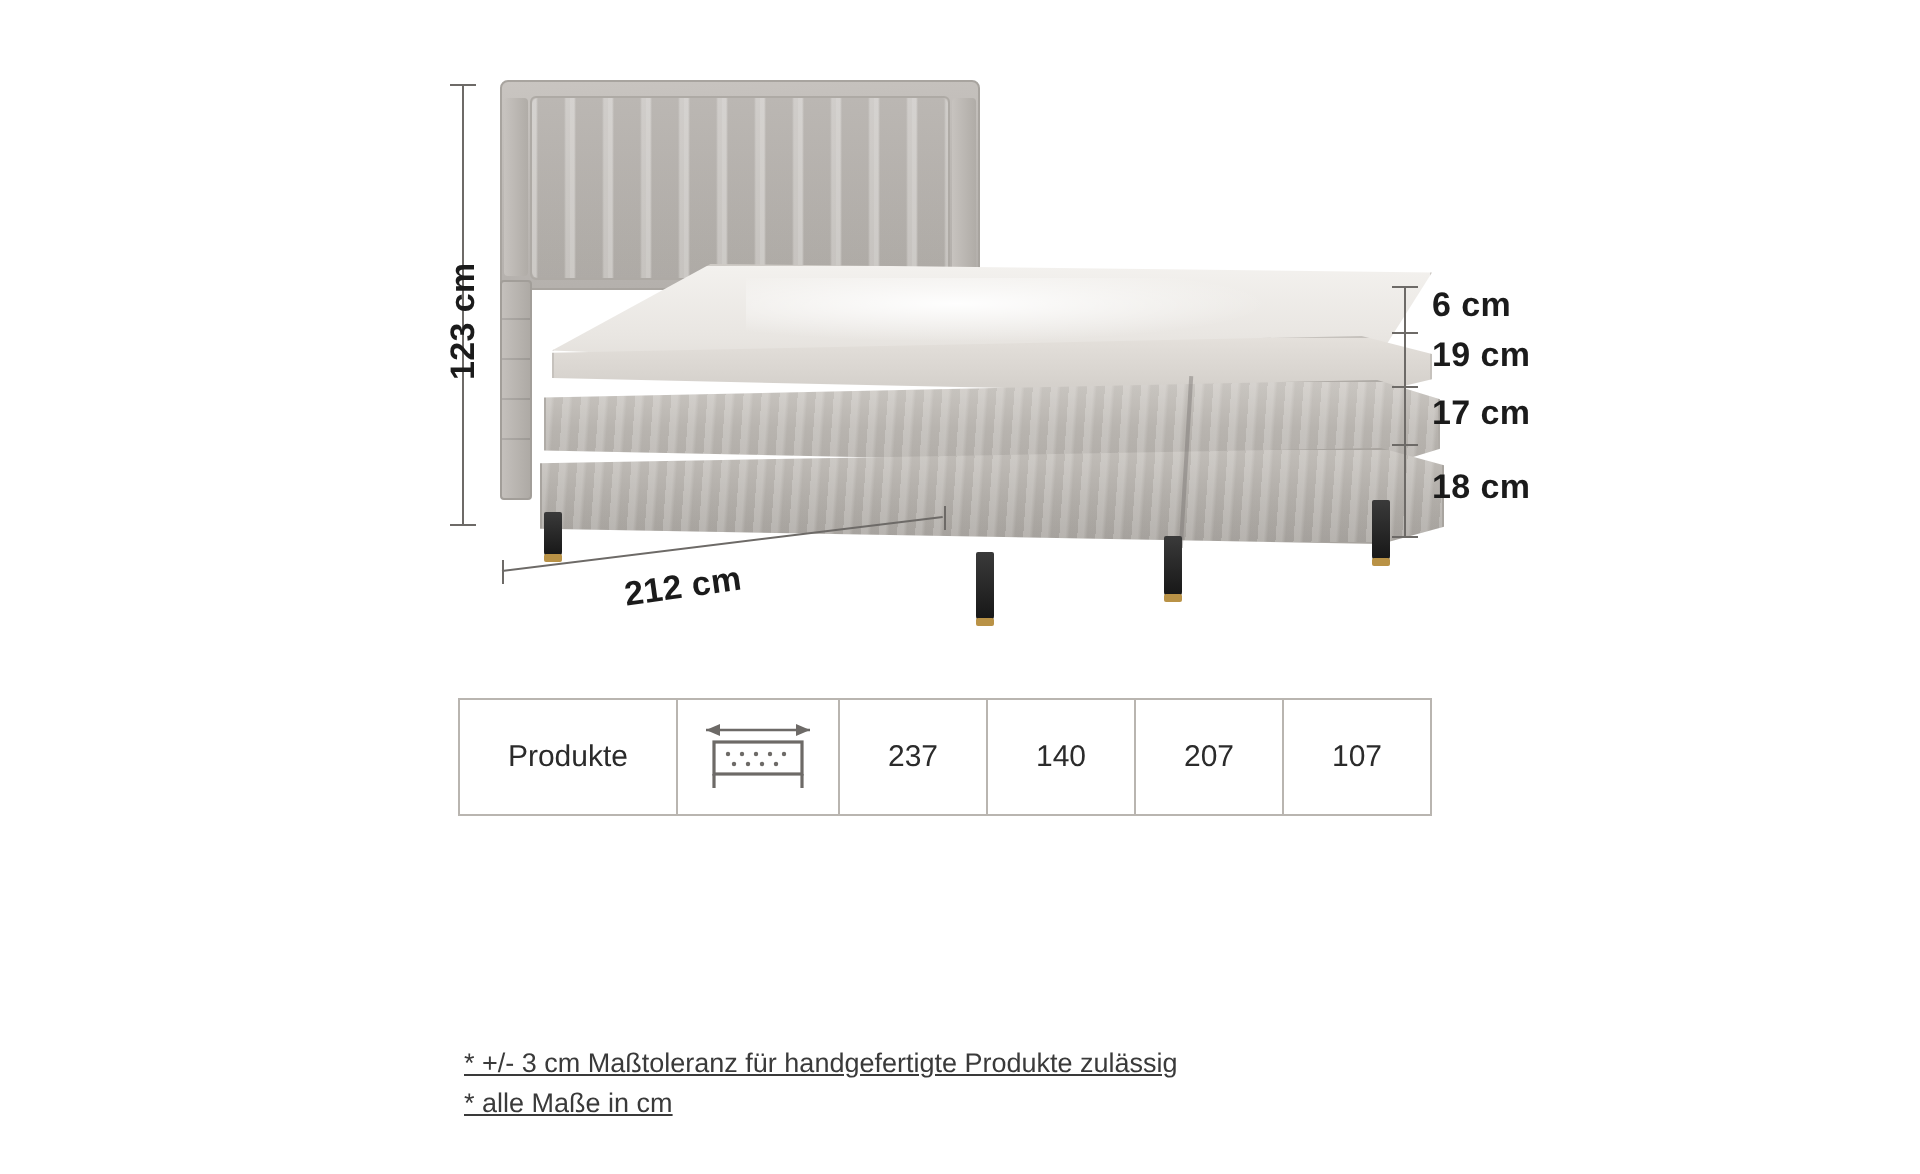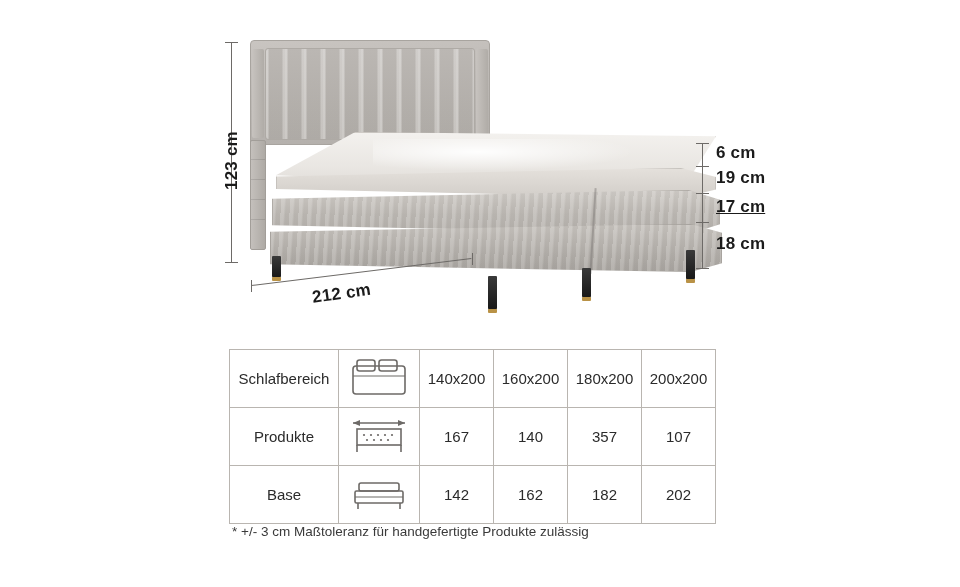--- a/index.html
+++ b/index.html
@@ -240,20 +240,21 @@
   table.spec .col-v     { width: 74px; }
   .icon-cell { position: relative; }
 
   .footnotes {
     position: absolute;
     left: 232px;
     top: 522px;
     color: #3a3a3a;
     font-size: 13.5px;
     line-height: 20px;
+    text-decoration: underline;
   }
   .footnotes div { white-space: nowrap; }
 </style>
 </head>
 <body>
 
 <div id="stage">
 
   <div class="bed-wrap">
 
@@ -307,41 +308,26 @@
   <div class="dim-line v-line" style="left:702px; top:143px; height:125px;"></div>
 
   <div class="tick h" style="left:696px; top:143px;"></div>
   <div class="tick h" style="left:696px; top:166px;"></div>
   <div class="tick h" style="left:696px; top:193px;"></div>
   <div class="tick h" style="left:696px; top:222px;"></div>
   <div class="tick h" style="left:696px; top:268px;"></div>
 
   <div class="dim-label" style="left:716px; top:143px;">6 cm</div>
   <div class="dim-label" style="left:716px; top:168px;">19 cm</div>
-  <div class="dim-label" style="left:716px; top:197px;text-decoration:underline;">17 cm</div>
+  <div class="dim-label" style="left:716px; top:197px;">17 cm</div>
   <div class="dim-label" style="left:716px; top:234px;">18 cm</div>
 
   <div class="table-wrap">
     <table class="spec">
       <tbody>
-        <tr>
-          <td class="col-label">Schlafbereich</td>
-          <td class="col-icon icon-cell">
-            <svg width="56" height="38" viewBox="0 0 56 38" aria-hidden="true">
-              <rect x="2" y="8" width="52" height="28" rx="3" fill="none" stroke="#6d6a67" stroke-width="1.6"></rect>
-              <rect x="6" y="2" width="18" height="11" rx="2.5" fill="none" stroke="#6d6a67" stroke-width="1.6"></rect>
-              <rect x="28" y="2" width="18" height="11" rx="2.5" fill="none" stroke="#6d6a67" stroke-width="1.6"></rect>
-              <line x1="2" y1="18" x2="54" y2="18" stroke="#6d6a67" stroke-width="1.2"></line>
-            </svg>
-          </td>
-          <td class="col-v">140x200</td>
-          <td class="col-v">160x200</td>
-          <td class="col-v">180x200</td>
-          <td class="col-v">200x200</td>
-        </tr>
 
         <tr>
           <td class="col-label">Produkte</td>
           <td class="col-icon icon-cell">
             <svg width="60" height="40" viewBox="0 0 60 40" aria-hidden="true">
               <line x1="4" y1="8" x2="56" y2="8" stroke="#6d6a67" stroke-width="1.3"></line>
               <polygon points="4,8 11,5 11,11" fill="#6d6a67"></polygon>
               <polygon points="56,8 49,5 49,11" fill="#6d6a67"></polygon>
               <rect x="8" y="14" width="44" height="16" fill="none" stroke="#6d6a67" stroke-width="1.6"></rect>
               <line x1="8" y1="30" x2="8" y2="37" stroke="#6d6a67" stroke-width="1.6"></line>
@@ -352,43 +338,28 @@
                 <circle cx="29" cy="20" r="1.1"></circle>
                   <circle cx="36" cy="20" r="1.1"></circle>
                 <circle cx="43" cy="20" r="1.1"></circle>
                 <circle cx="18" cy="25" r="1.1"></circle>
                   <circle cx="25" cy="25" r="1.1"></circle>
                 <circle cx="32" cy="25" r="1.1"></circle>
                   <circle cx="39" cy="25" r="1.1"></circle>
               </g>
             </svg>
           </td>
-          <td class="col-v">167</td>
+          <td class="col-v">237</td>
           <td class="col-v">140</td>
-          <td class="col-v">357</td>
+          <td class="col-v">207</td>
           <td class="col-v">107</td>
         </tr>
 
-        <tr>
-          <td class="col-label">Base</td>
-          <td class="col-icon icon-cell">
-            <svg width="60" height="40" viewBox="0 0 60 40" aria-hidden="true">
-              <rect x="10" y="10" width="40" height="8" rx="2" fill="none" stroke="#6d6a67" stroke-width="1.6"></rect>
-              <rect x="6" y="18" width="48" height="12" rx="1.5" fill="none" stroke="#6d6a67" stroke-width="1.6"></rect>
-              <line x1="9" y1="30" x2="9" y2="36" stroke="#6d6a67" stroke-width="1.6"></line>
-              <line x1="51" y1="30" x2="51" y2="36" stroke="#6d6a67" stroke-width="1.6"></line>
-              <line x1="6" y1="24" x2="54" y2="24" stroke="#6d6a67" stroke-width="1.1"></line>
-            </svg>
-          </td>
-          <td class="col-v">142</td>
-          <td class="col-v">162</td>
-          <td class="col-v">182</td>
-          <td class="col-v">202</td>
-        </tr>
       </tbody>
     </table>
   </div>
 
   <div class="footnotes">
     <div>* +/- 3 cm Maßtoleranz für handgefertigte Produkte zulässig</div>
+    <div>* alle Maße in cm</div>
   </div>
 
 </div>
 
 </body></html>

